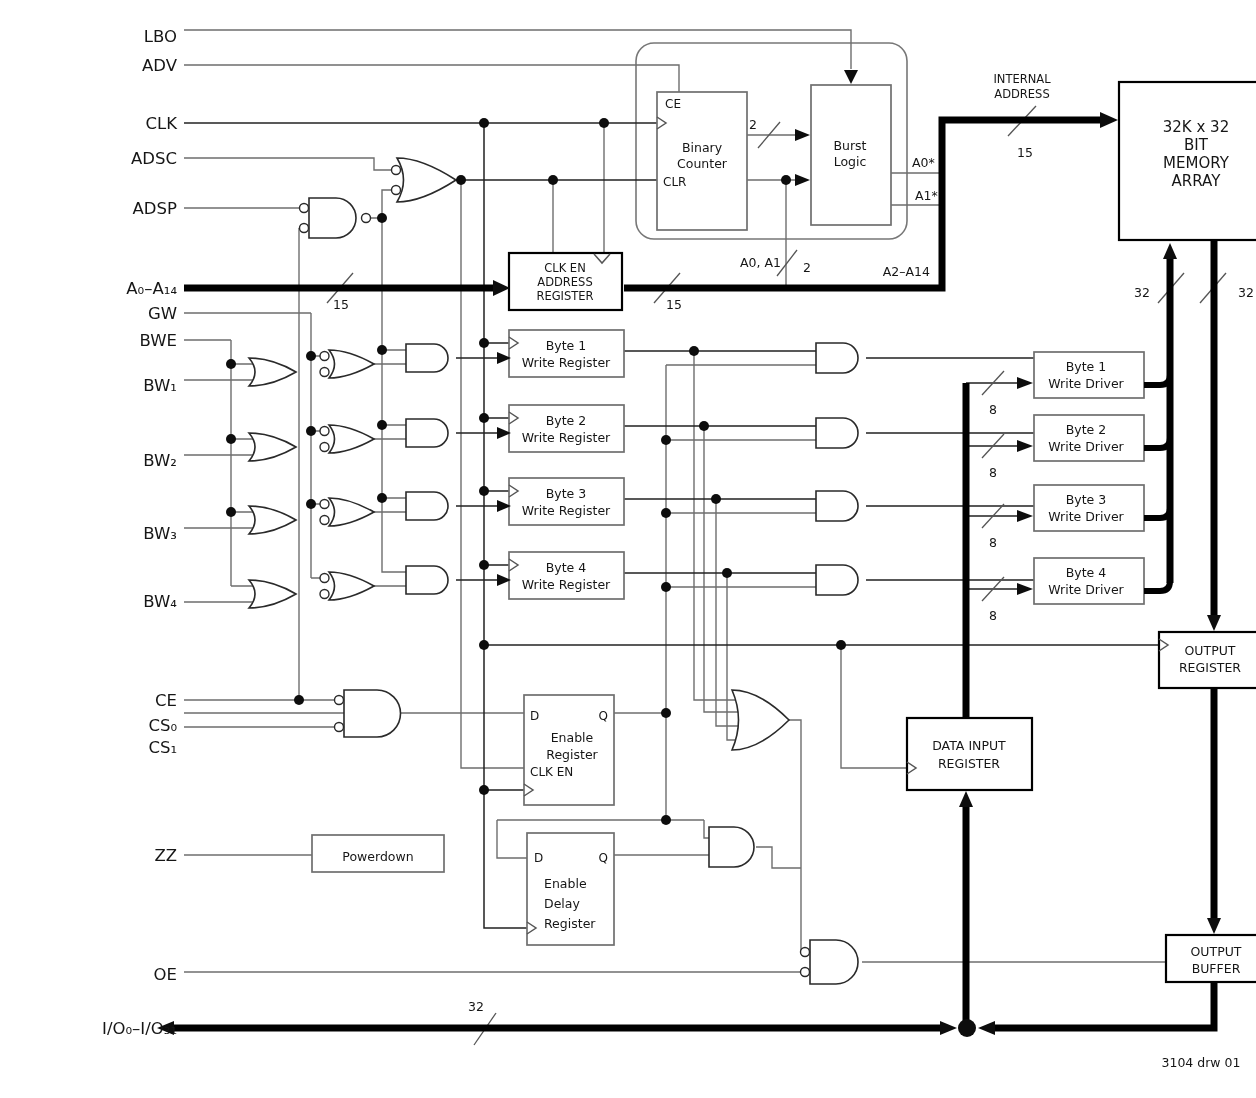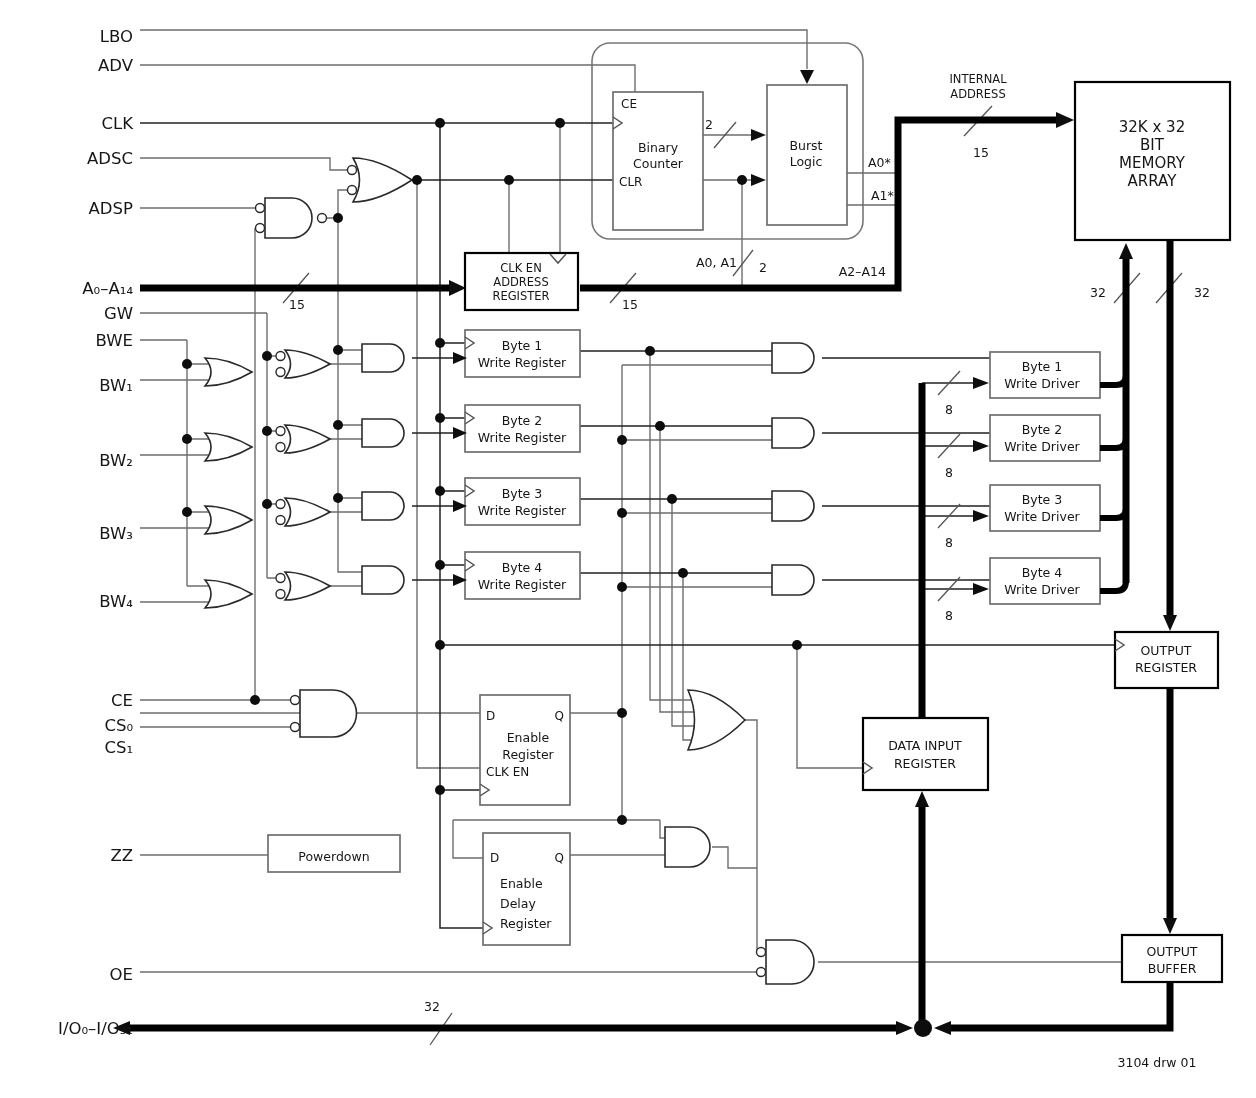--- a/index.html
+++ b/index.html
@@ -1,16 +1,16 @@
 <!DOCTYPE html>
 <html><head>
 <meta charset="utf-8">
 <style>
   html,body{margin:0;padding:0;background:#fff;}
-  .page{width:1044px;height:1098px;position:relative;background:#fff;}
+  .page{width:1044px;height:1098px;position:relative;background:#fff;margin-left:44px;}
   text{font-family:"DejaVu Sans", sans-serif;fill:#161616;}
   .pin{font-size:16.5px;}
   .bt{font-size:12.5px;}
   .bts{font-size:11.5px;}
   .sm{font-size:12px;}
   .an{font-size:12.5px;}
   .big{font-size:15px;}
   .w{stroke:#6e6e6e;stroke-width:1.4;fill:none;}
   .wd{stroke:#222;stroke-width:1.5;fill:none;}
   .bus{stroke:#000;stroke-width:7;fill:none;}

